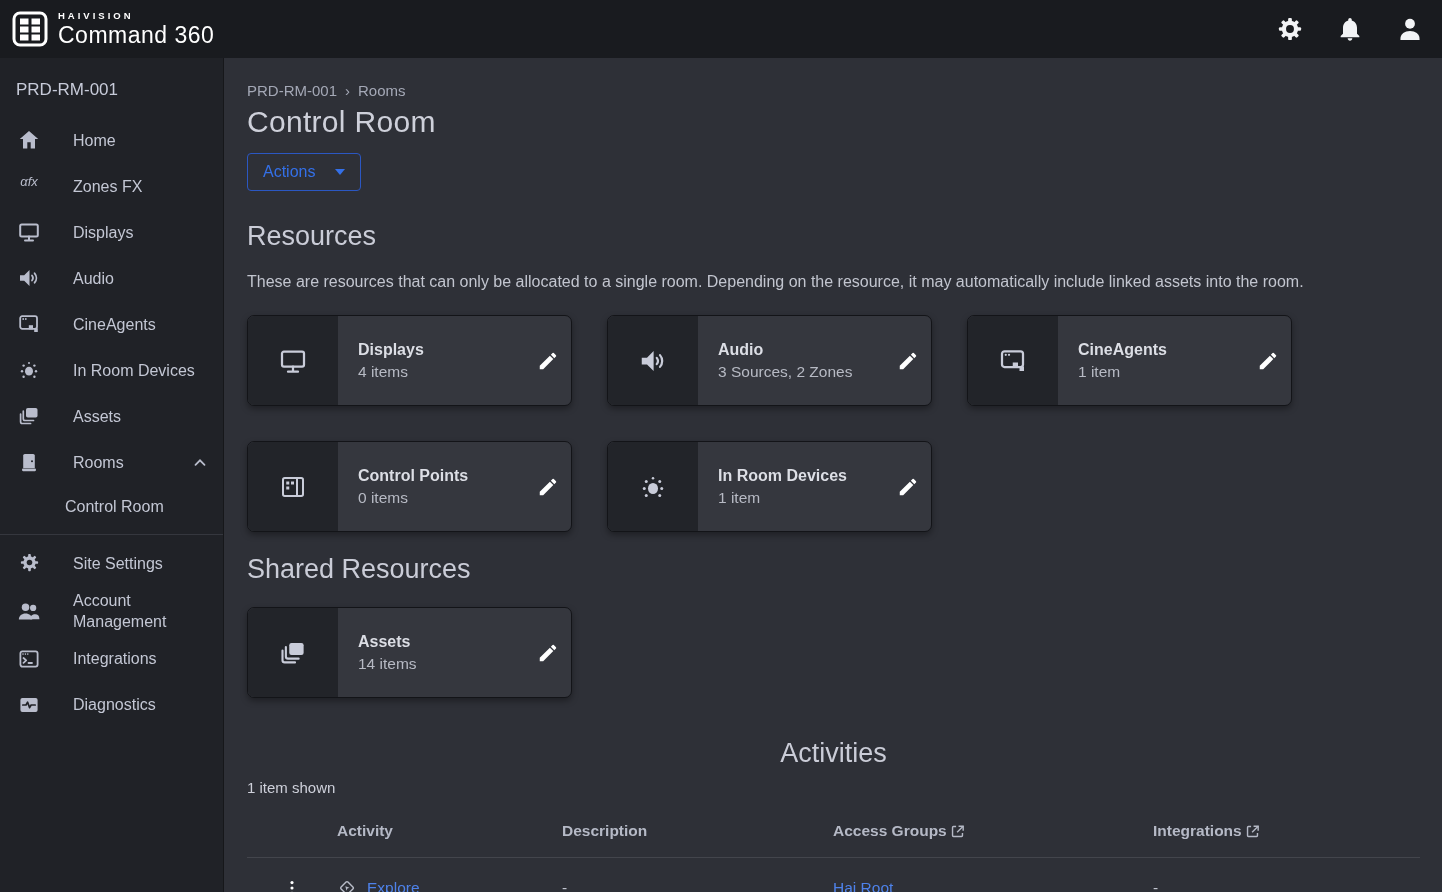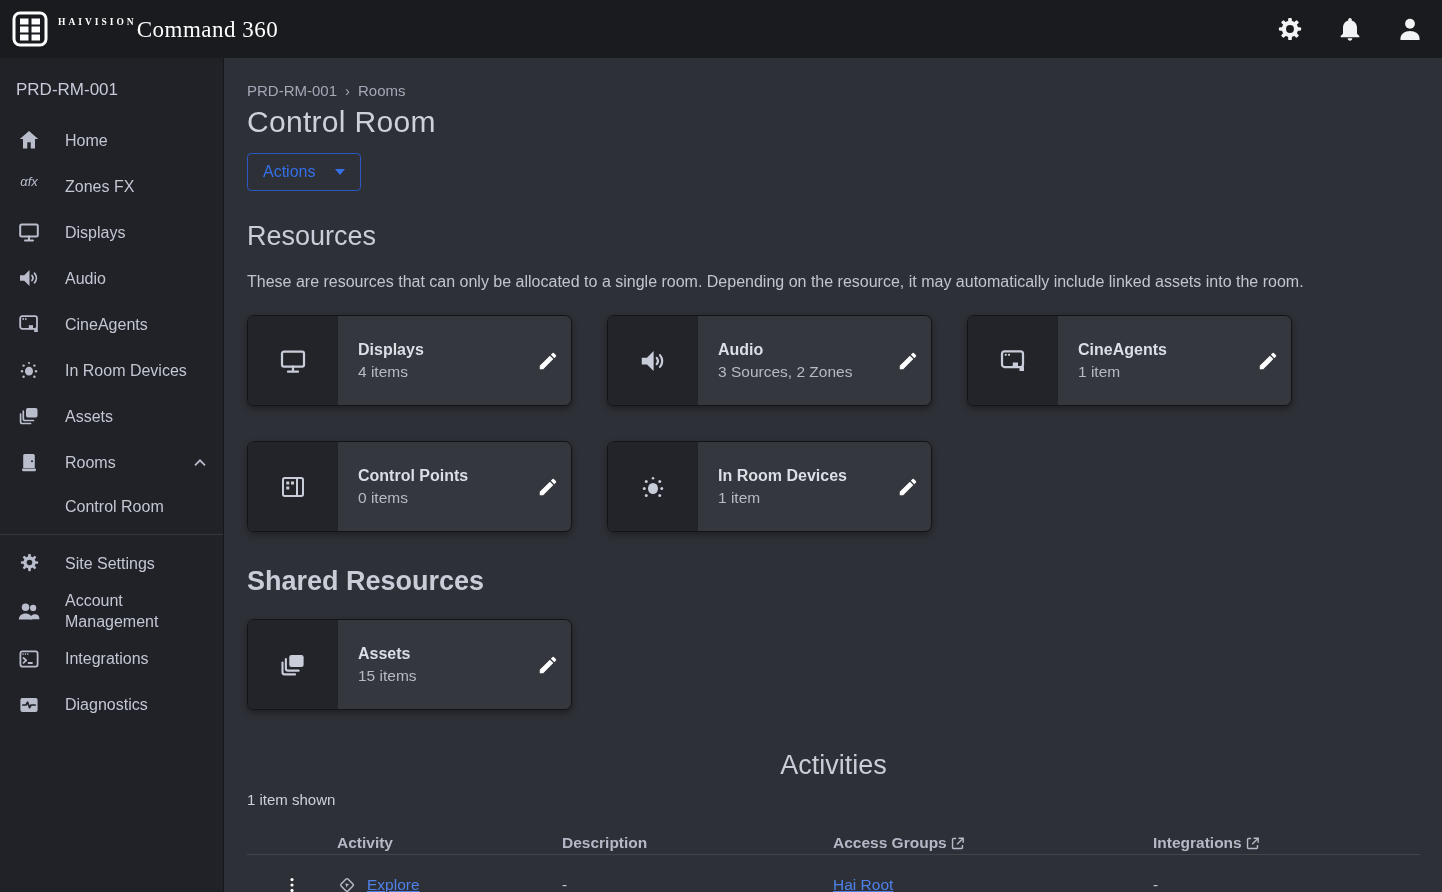--- a/index.html
+++ b/index.html
@@ -11,42 +11,42 @@
   }
   svg { display:block; }
 
   
   .topbar {
     height:58px; background:#191b1f;
     display:flex; align-items:center; justify-content:space-between;
     padding:0 14px 0 12px; position:relative; z-index:5;
   }
   .brand { display:flex; align-items:center; gap:10px; color:#ffffff; }
-  .brand-text { display:flex; flex-direction:row; line-height:1;font-family:Liberation Serif, serif; }
+  .brand-text { display:flex; flex-direction:column; line-height:1; }
   .brand-small { font-size:9.5px; font-weight:bold; letter-spacing:3px; margin-bottom:3px; }
   .brand-large { font-size:23px; font-weight:400; letter-spacing:.5px; }
   .topbar-icons { display:flex; align-items:center; gap:32px; color:#f2f3f5; padding-right:4px; }
   .topbar-icons .tico { width:28px; height:28px; cursor:pointer; }
 
   
   .sidebar {
     position:absolute; top:58px; left:0; bottom:0; width:224px;
     background:#202227; border-right:1px solid #16171a;
     display:flex; flex-direction:column;
   }
   .site-label { padding:22px 16px 18px 16px; font-size:17px; color:#c7cbd9; }
   .nav { list-style:none; }
   .nav-item {
     min-height:46px; display:flex; align-items:center;
     padding:4px 14px 4px 16px; gap:23px; cursor:pointer;
     color:#c3c7d4; font-size:16px; line-height:1.3;
   }
   .nav-ic { width:26px; min-width:26px; height:26px; color:#b9bdcc;
             display:flex; align-items:flex-start; justify-content:center; }
-  .nav-label { flex:1; }
+  .nav-label { flex:1;margin-left:8px; }
   .nav-chev { color:#b9bdcc; }
   .nav-sub { min-height:42px; display:flex; align-items:center;
              padding:0 14px 0 65px; font-size:16px; color:#c3c7d4; cursor:pointer; }
   .side-div { border-top:1px solid #35373e; margin:6px 0; }
   .alpha-ic { font-size:13px; color:#b9bdcc; font-style:italic; letter-spacing:0; }
 
   
   .main {
     position:absolute; top:58px; left:225px; right:0; bottom:0;
     overflow:hidden; padding:0 22px;
@@ -77,29 +77,29 @@
   }
   .card-ic { width:90px; min-width:90px; background:#222429;
              display:flex; align-items:center; justify-content:center; color:#c9ccd9; }
   .card-body { flex:1; display:flex; flex-direction:column; justify-content:center;
                padding-left:20px; gap:4px; }
   .card-title { font-size:16px; font-weight:bold; color:#dcdee5; }
   .card-sub { font-size:15.5px; color:#b7bac4; }
   .card-edit { width:46px; display:flex; align-items:center; justify-content:center;
                color:#ffffff; cursor:pointer; background:none; border:none; }
 
-  .h-shared { margin-top:34px;font-weight:bold; }
+  .h-shared { margin-top:22px; }
   .h-activities { margin-top:40px;text-align:center; }
   .count-text { margin-top:10px; font-size:15px; color:#ced0da; }
 
   
   table.acts { width:100%; margin-top:16px; border-collapse:collapse; table-layout:fixed; }
   .acts th {
     text-align:left; font-size:15.5px; font-weight:bold; color:#b5b9c6;
-    padding:10px 0 2px 0; border-bottom:1px solid #43454c;
+    padding:10px 0 17px 0; border-bottom:1px solid #43454c;
   }
   .acts td { border-bottom:1px solid #43454c; height:60px; font-size:15.5px; color:#c2c5cf; }
   .col-menu { width:90px; } .col-activity { width:225px; }
   .col-desc { width:271px; } .col-ag { width:320px; }
   .th-flex { display:flex; align-items:center; gap:2px; }
   .extlink-ic { color:#b5b9c6; cursor:pointer; }
   .kebab { background:none; border:none; cursor:pointer; color:#ffffff;
            display:flex; margin:0 auto; padding:6px; }
   .link { color:#4e82ea; text-decoration:underline; cursor:pointer; }
   .act-cell { display:flex; align-items:center; gap:10px; }
@@ -439,21 +439,21 @@
     <div class="res-card">
       <div class="card-ic">
         <svg viewBox="0 0 24 24" width="30" height="30">
           <rect x="9" y="4" width="11.5" height="9.5" rx="1.8" fill="currentColor"></rect>
           <path d="M6.3 7.2v7.6a1.7 1.7 0 0 0 1.7 1.7h8.5" fill="none" stroke="currentColor" stroke-width="1.7" stroke-linecap="round"></path>
           <path d="M3.6 10v7.8a1.7 1.7 0 0 0 1.7 1.7h8.3" fill="none" stroke="currentColor" stroke-width="1.7" stroke-linecap="round"></path>
         </svg>
       </div>
       <div class="card-body">
         <span class="card-title">Assets</span>
-        <span class="card-sub">15 items</span>
+        <span class="card-sub">14 items</span>
       </div>
       <button class="card-edit">
         <svg viewBox="0 0 24 24" width="22" height="22" fill="currentColor">
           <path d="M3 17.25V21h3.75L17.8 9.94l-3.75-3.75L3 17.25zM20.7 7.04a1 1 0 0 0 0-1.41l-2.34-2.34a1 1 0 0 0-1.41 0l-1.83 1.83 3.75 3.75 1.83-1.83z"></path>
         </svg>
       </button>
     </div>
   </div>
 
   <h2 class="section-h h-activities">Activities</h2>

